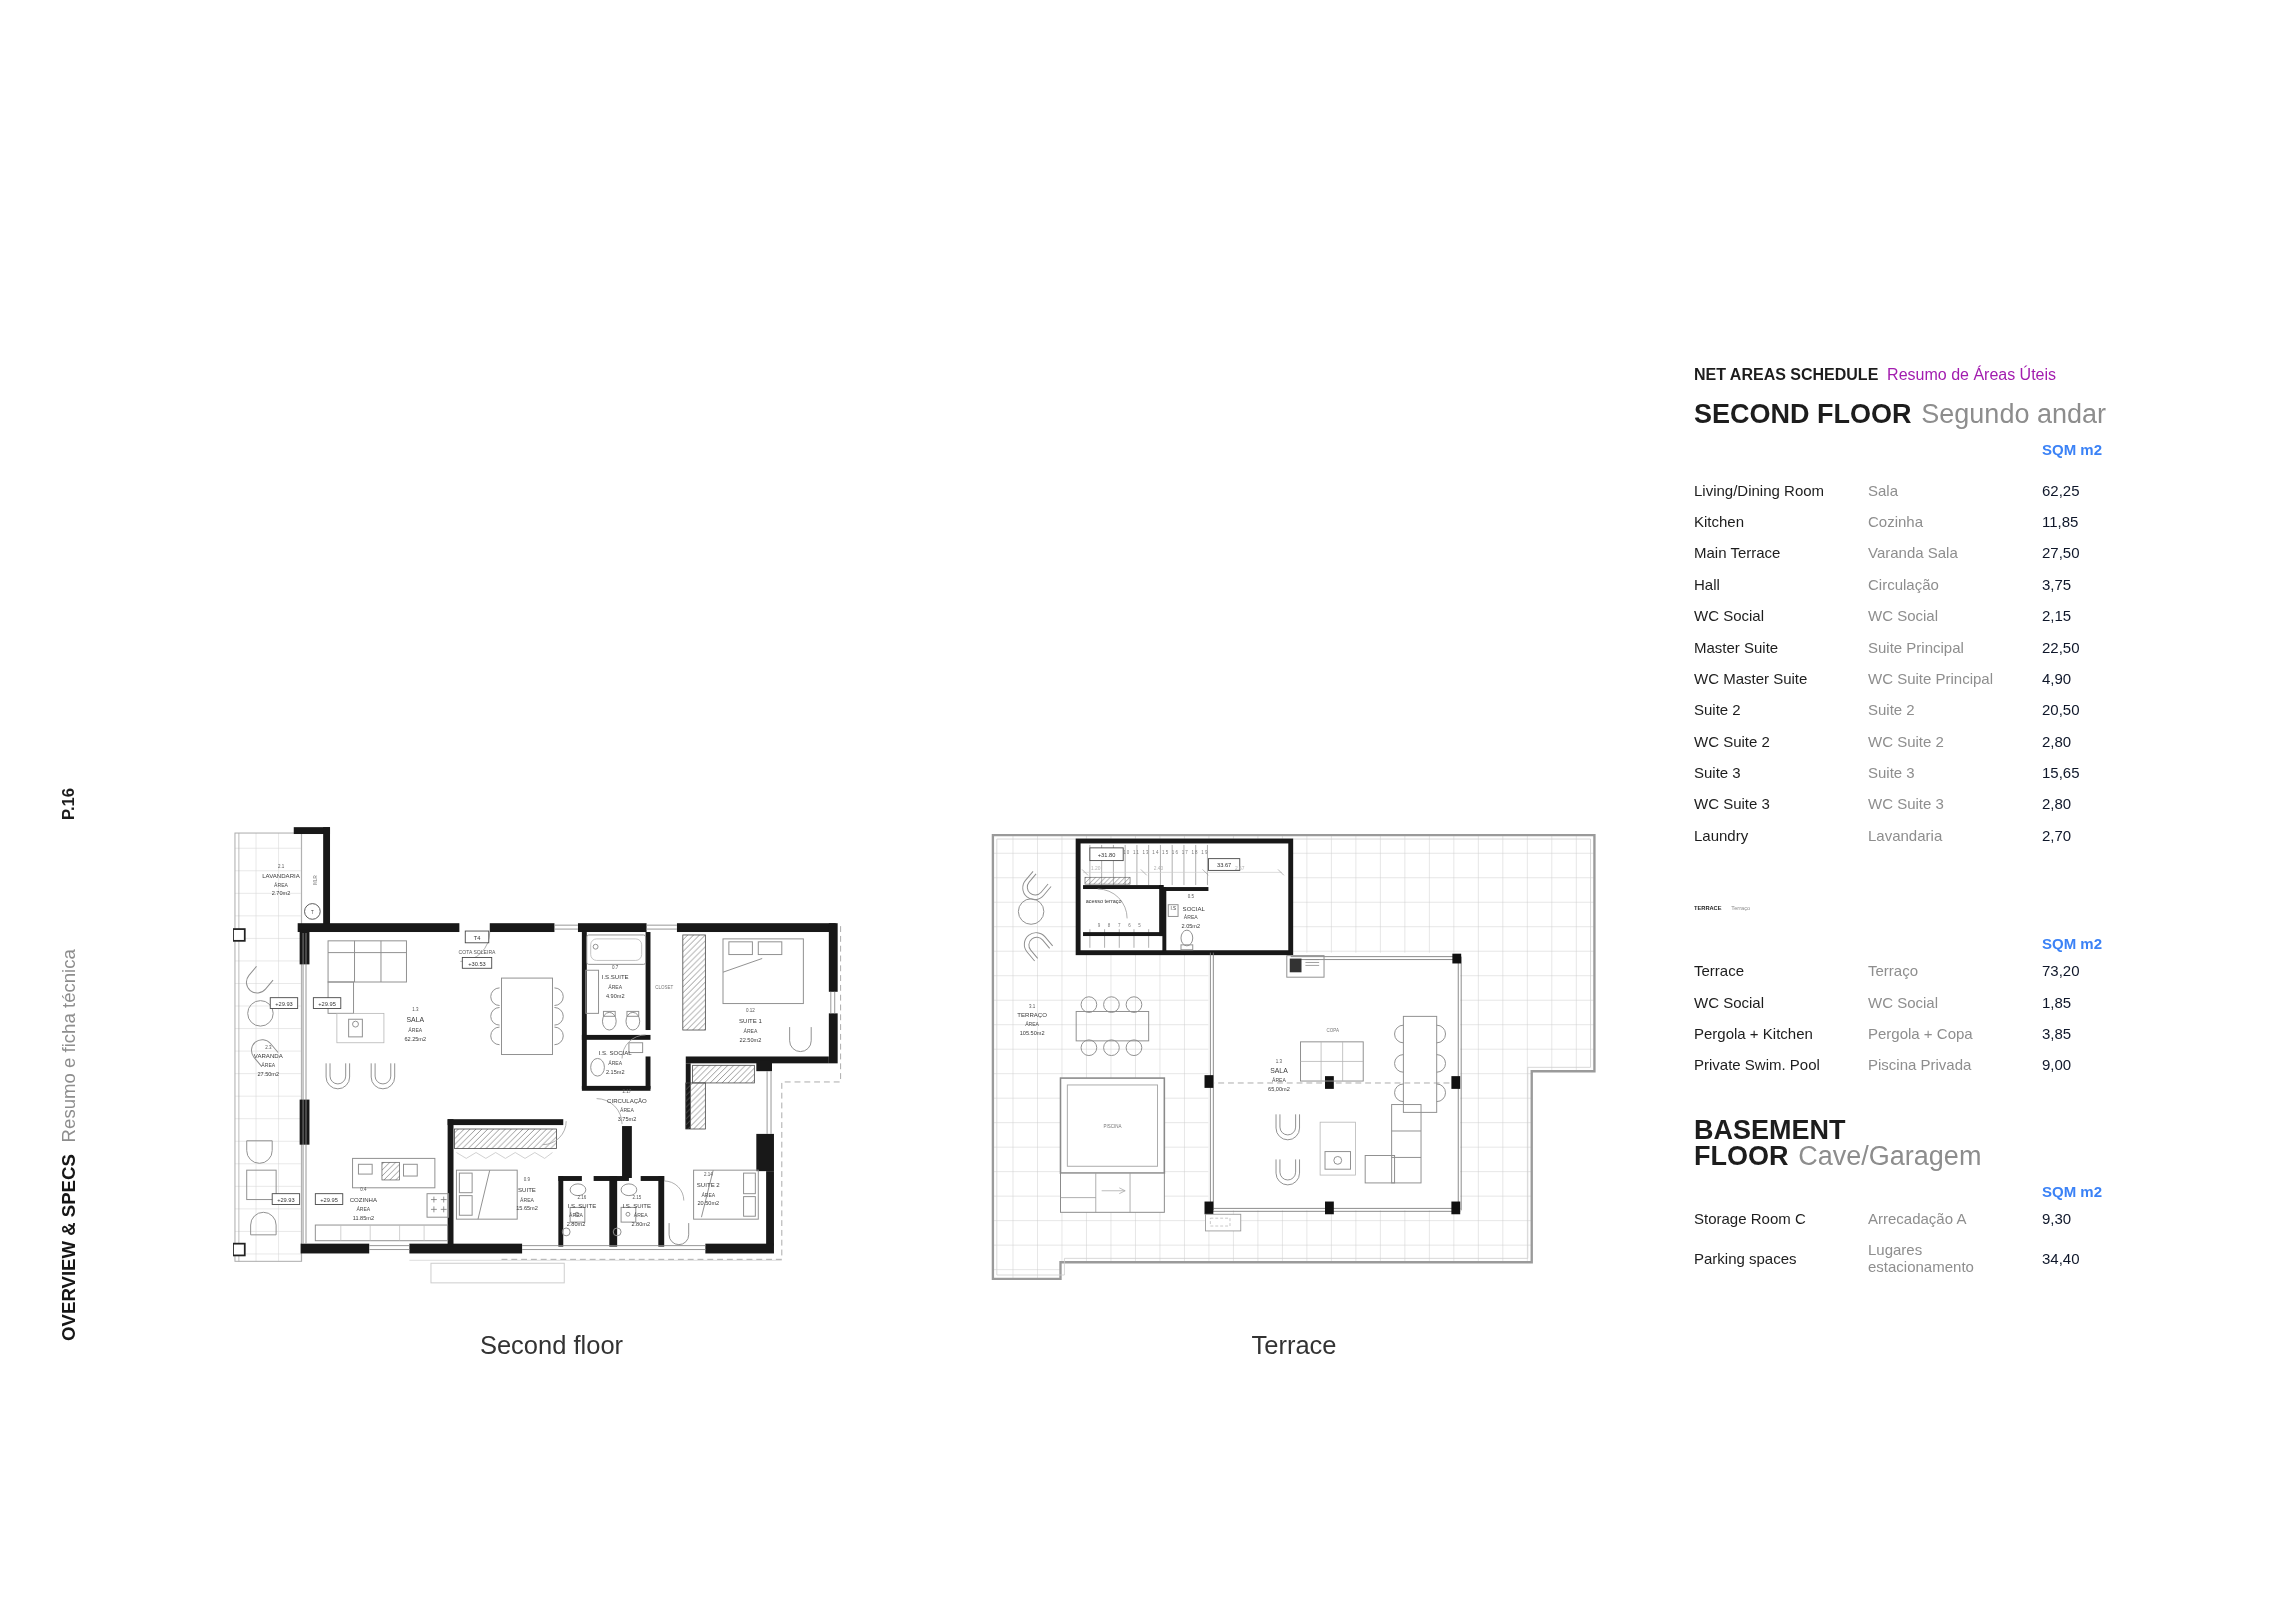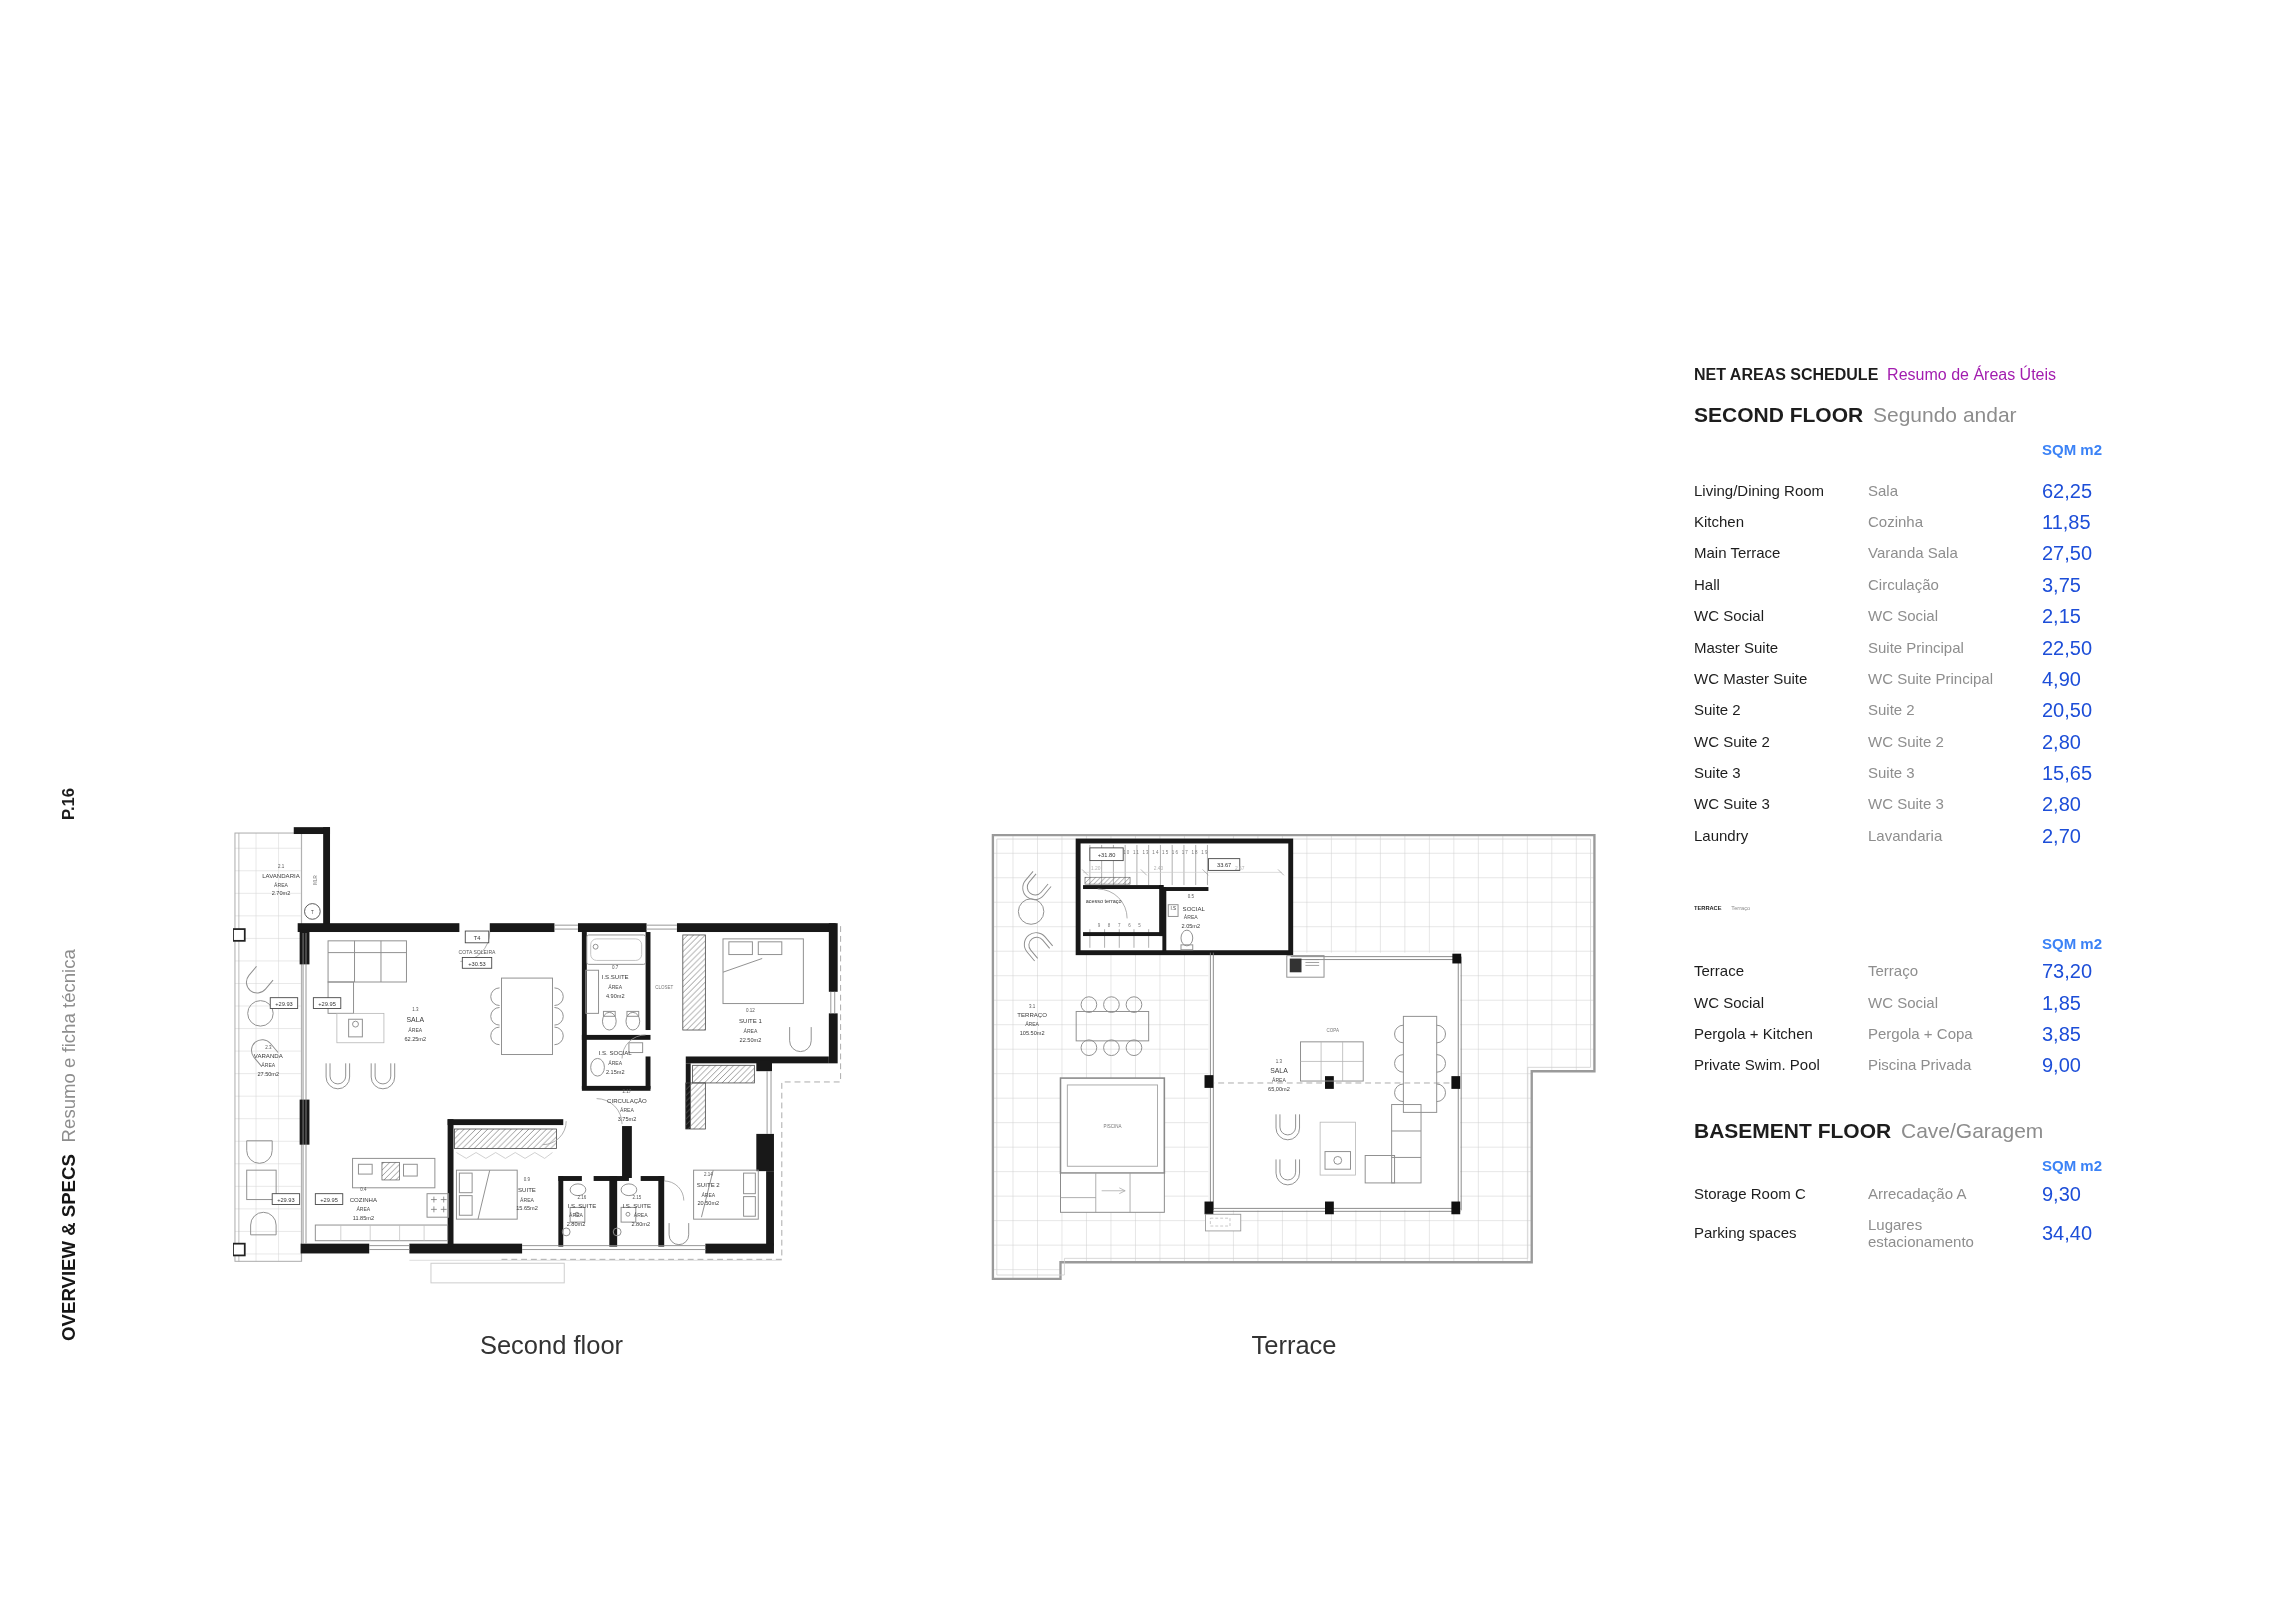--- a/index.html
+++ b/index.html
@@ -19,31 +19,31 @@
   .vtext{display:inline-block;white-space:nowrap;transform:translate(-50%,-50%) rotate(-90deg);}
   .pgnum{font-weight:bold;font-size:16.7px;color:#1d1d1d;}
   .sect-en{font-weight:bold;font-size:18.6px;color:#161616;}
   .sect-pt{font-size:18.6px;color:#8d8d8d;margin-left:11.8px;}
 
   
   .schedule{left:1694px;top:365px;width:427px;}
   .sched-title{font-size:16px;line-height:19.6px;}
   .sched-title .en{font-weight:bold;color:#1d1d1d;margin-top:12px;}
   .sched-title .pt{color:#a21caf;margin-left:8.8px;}
-  .sec-head{font-size:21px;line-height:25.5px;margin-top:17.6px;}
+  .sec-head{font-size:27px;line-height:25.5px;margin-top:17.6px;}
   .sec-head .en{font-weight:bold;color:#1d1d1d;}
   .sec-head .pt{color:#8d8d8d;margin-left:9.8px;}
   .sec-head.m2{margin-top:51px;} .sec-head.m3{margin-top:44px;}
   .unit-row{display:grid;grid-template-columns:174px 174px 78px;margin-top:13.7px;height:15.7px;}
   .unit{grid-column:3;font-weight:bold;font-size:15px;color:#3b82f6;}
   .rows{margin-top:25.5px;} .rows.tight{margin-top:12.7px;}
   .srow{display:grid;grid-template-columns:174px 174px 78px;margin-bottom:14.7px;min-height:16.7px;align-items:center;}
   .srow .en{font-size:15px;color:#1d1d1d;line-height:16.7px;}
   .srow .pt{font-size:15px;color:#8e8e8e;line-height:16.7px;max-width:127px;}
-  .srow .sq{font-size:20px;color:#1d4ed8;line-height:16.7px;}
+  .srow .sq{font-size:15px;color:#0f172a;line-height:16.7px;}
 
   
   .plan-caption{font-size:25.5px;color:#333;text-align:center;line-height:29px;}
   svg text{font-family:"Liberation Sans",sans-serif;}
   .lbl{font-size:7px;fill:#3a3a3a;text-anchor:middle;}
   .lbls{font-size:6.2px;fill:#3a3a3a;text-anchor:middle;}
   .no{font-size:4.6px;fill:#555;text-anchor:middle;}
   .ar{font-size:5.2px;fill:#4a4a4a;text-anchor:middle;}
   .m2{font-size:5.7px;fill:#3a3a3a;text-anchor:middle;}
   .tiny{font-size:4.6px;fill:#777;text-anchor:middle;}

